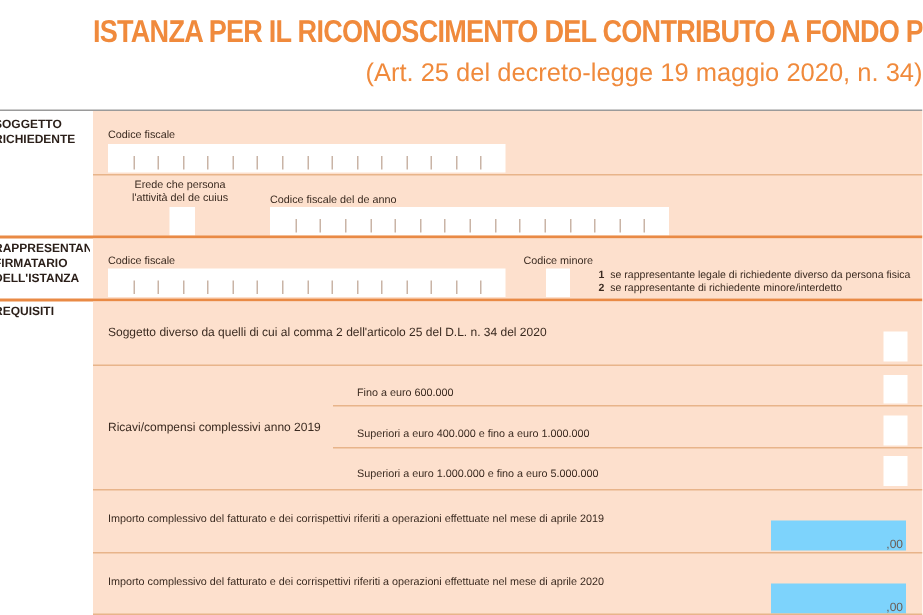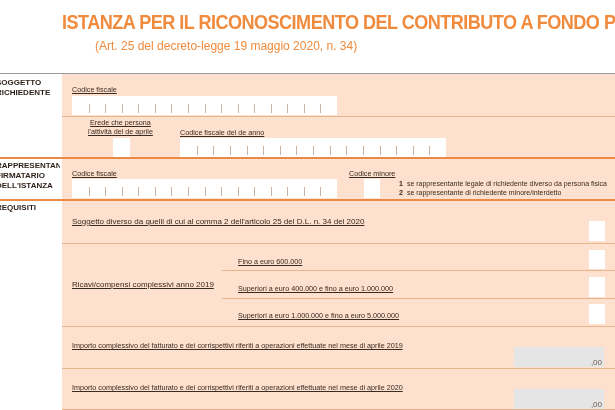--- a/index.html
+++ b/index.html
@@ -1,31 +1,31 @@
 <!DOCTYPE html>
 <html><head>
 <meta charset="utf-8">
 <style>
   html, body { margin:0; padding:0; }
   body { width:615px; height:410px; overflow:hidden; background:#ffffff; position:relative; font-family:"Liberation Sans", sans-serif; color:#3a2a20; }
   .title { position:absolute; left:62px; top:10px; width:600px; font-family:"Liberation Sans", sans-serif; font-weight:bold; font-size:21px; color:#f08a3c; white-space:nowrap; letter-spacing:-0.6px; transform:scaleX(0.86); transform-origin:left top; }
-  .subtitle { position:absolute; left:0; top:39px; width:100%; text-align:left; font-size:12px; color:#f08a3c; padding-left:95px; box-sizing:border-box; }
+  .subtitle { position:absolute; left:0; top:39px; width:100%; text-align:right; font-size:17px; color:#f08a3c; padding-left:95px; box-sizing:border-box; }
   .top-rule { position:absolute; left:0; top:73px; width:615px; height:1px; background:#9a9a9a; }
   .thick-rule { position:absolute; left:0; width:615px; height:2px; background:#e98a45; }
   .thin-rule { position:absolute; height:1px; background:#e8b48a; }
   .panel { position:absolute; left:62px; width:553px; background:#fde0cd; }
   .section-label { position:absolute; left:0; width:60px; font-size:8px; font-weight:bold; color:#2a1e18; line-height:10px; text-transform:uppercase; overflow:hidden; white-space:nowrap; }
   .section-label span { display:block; margin-left:-4px; }
-  .lbl { position:absolute; font-size:7.2px; color:#3a2a20; white-space:nowrap;text-decoration:underline; }
+  .lbl { position:absolute; font-size:7.2px; color:#3a2a20; white-space:nowrap; }
   .lbl.big { font-size:8px; }
   .cf-box { position:absolute; background:#fff; height:19px; display:flex; }
   .cf-box .cell { flex:1; height:100%; position:relative; }
   .cf-box .cell + .cell::before { content:""; position:absolute; left:0; bottom:2px; height:9px; width:1px; background:#c9b4a6; }
   .box { position:absolute; background:#fff; }
-  .amount { position:absolute; background:#e5e5e5; width:90px; height:20px; }
+  .amount { position:absolute; background:#7dd3fc; width:90px; height:20px; }
   .amount span { position:absolute; right:2px; bottom:0; font-size:8px; color:#6a5a50; }
   .legend-line { position:absolute; font-size:7px; color:#3a2a20; white-space:nowrap; }
   .legend-line b { font-weight:bold; margin-right:4px; }
 </style>
 </head>
 <body>
 
 <div class="title">ISTANZA PER IL RICONOSCIMENTO DEL CONTRIBUTO A FONDO PERDUTO</div>
 <div class="subtitle">(Art. 25 del decreto-legge 19 maggio 2020, n. 34)</div>
 <div class="top-rule"></div>
@@ -50,21 +50,21 @@
     <div class="cell"></div>
     <div class="cell"></div>
   <div class="cell"></div>
     <div class="cell"></div>
     <div class="cell"></div>
     <div class="cell"></div>
 </div>
 <div class="thin-rule" style="left:62px;top:116px;width:553px;"></div>
 <div class="lbl" style="left:88px;top:118px;text-align:center;line-height:9px;">
   <div>Erede che persona</div>
-  <div>l'attività del de aprile</div>
+  <div>l'attività del de cuius</div>
 </div>
 <div class="box" style="left:113px;top:138px;width:17px;height:19px;"></div>
 <div class="lbl" style="left:180px;top:128px;">Codice fiscale del de anno</div>
 <div class="cf-box" style="left:180px;top:138px;width:266px;">
   <div class="cell"></div>
     <div class="cell"></div>
     <div class="cell"></div>
     <div class="cell"></div>
   <div class="cell"></div>
     <div class="cell"></div>

